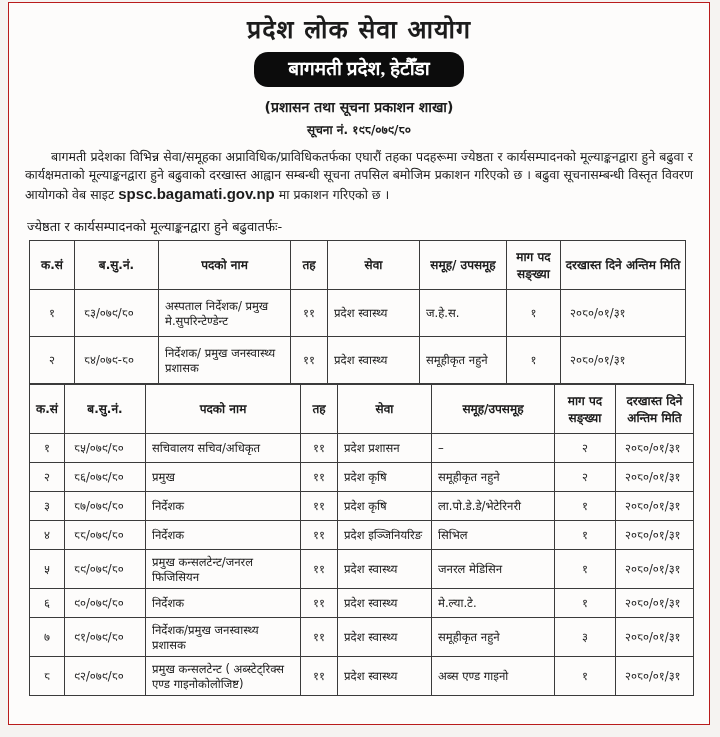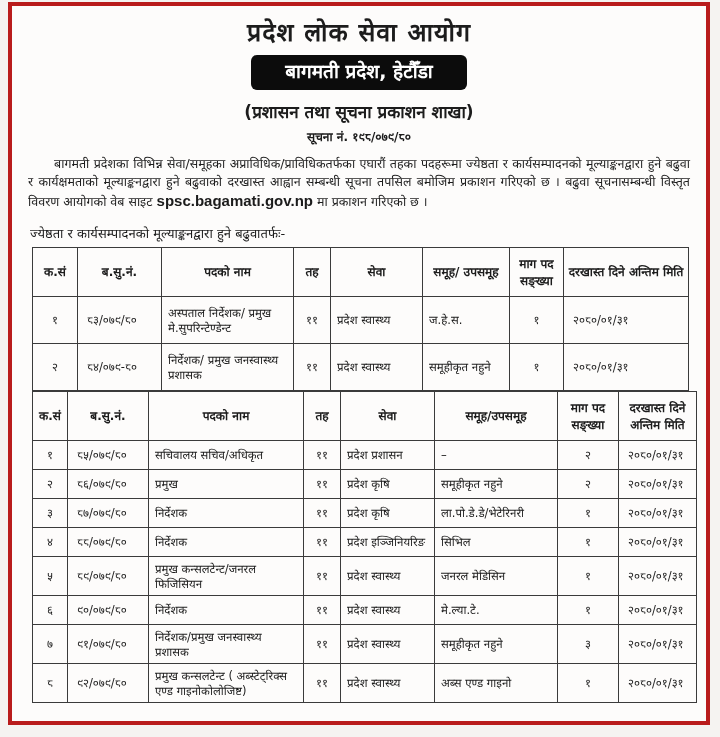--- a/index.html
+++ b/index.html
@@ -6,44 +6,45 @@
   body {
     width:720px; height:737px;
     background:#f5f3f1;
     font-family:"DejaVu Sans", sans-serif;
     color:#1c1c1c;
     position:relative;
     overflow:hidden;
   }
   .page {
     position:absolute; top:2px; left:8px; width:702px; height:723px;
-    border:4px solid #b91c1c;
+    border:1px solid #b91c1c;
     background:#fdfcfb;
     box-sizing:border-box;
     padding:6px 16px 0 16px;
     overflow:hidden;
   }
   .title {
     text-align:center;
     font-size:25px;
     font-weight:bold;
     letter-spacing:1px;
     margin:2px 0 7px 0;
   }
   .banner-wrap { text-align:center; }
   .banner {
     display:inline-block;
     background:#0c0c0c;
     color:#ffffff;
     font-size:19px;
     font-weight:bold;
     padding:3px 34px 6px 34px;
-    border-radius:6px;
-  }
-  .branch  { text-align:center; font-weight:bold; font-size:17px; margin-top:10px; }
+    border-radius:14px;
+    font-family:Liberation Serif, serif;
+  }
+  .branch  { text-align:center; font-weight:bold; font-size:14px; margin-top:10px; }
   .meta    { text-align:center; font-weight:bold; font-size:12px;  margin-top:5px; }
   .intro {
     font-size:12.5px;
     line-height:1.4;
     text-align:justify;
     margin-top:10px;
     text-indent:26px;
   }
   .url {
     font-family:Liberation Sans, sans-serif;

